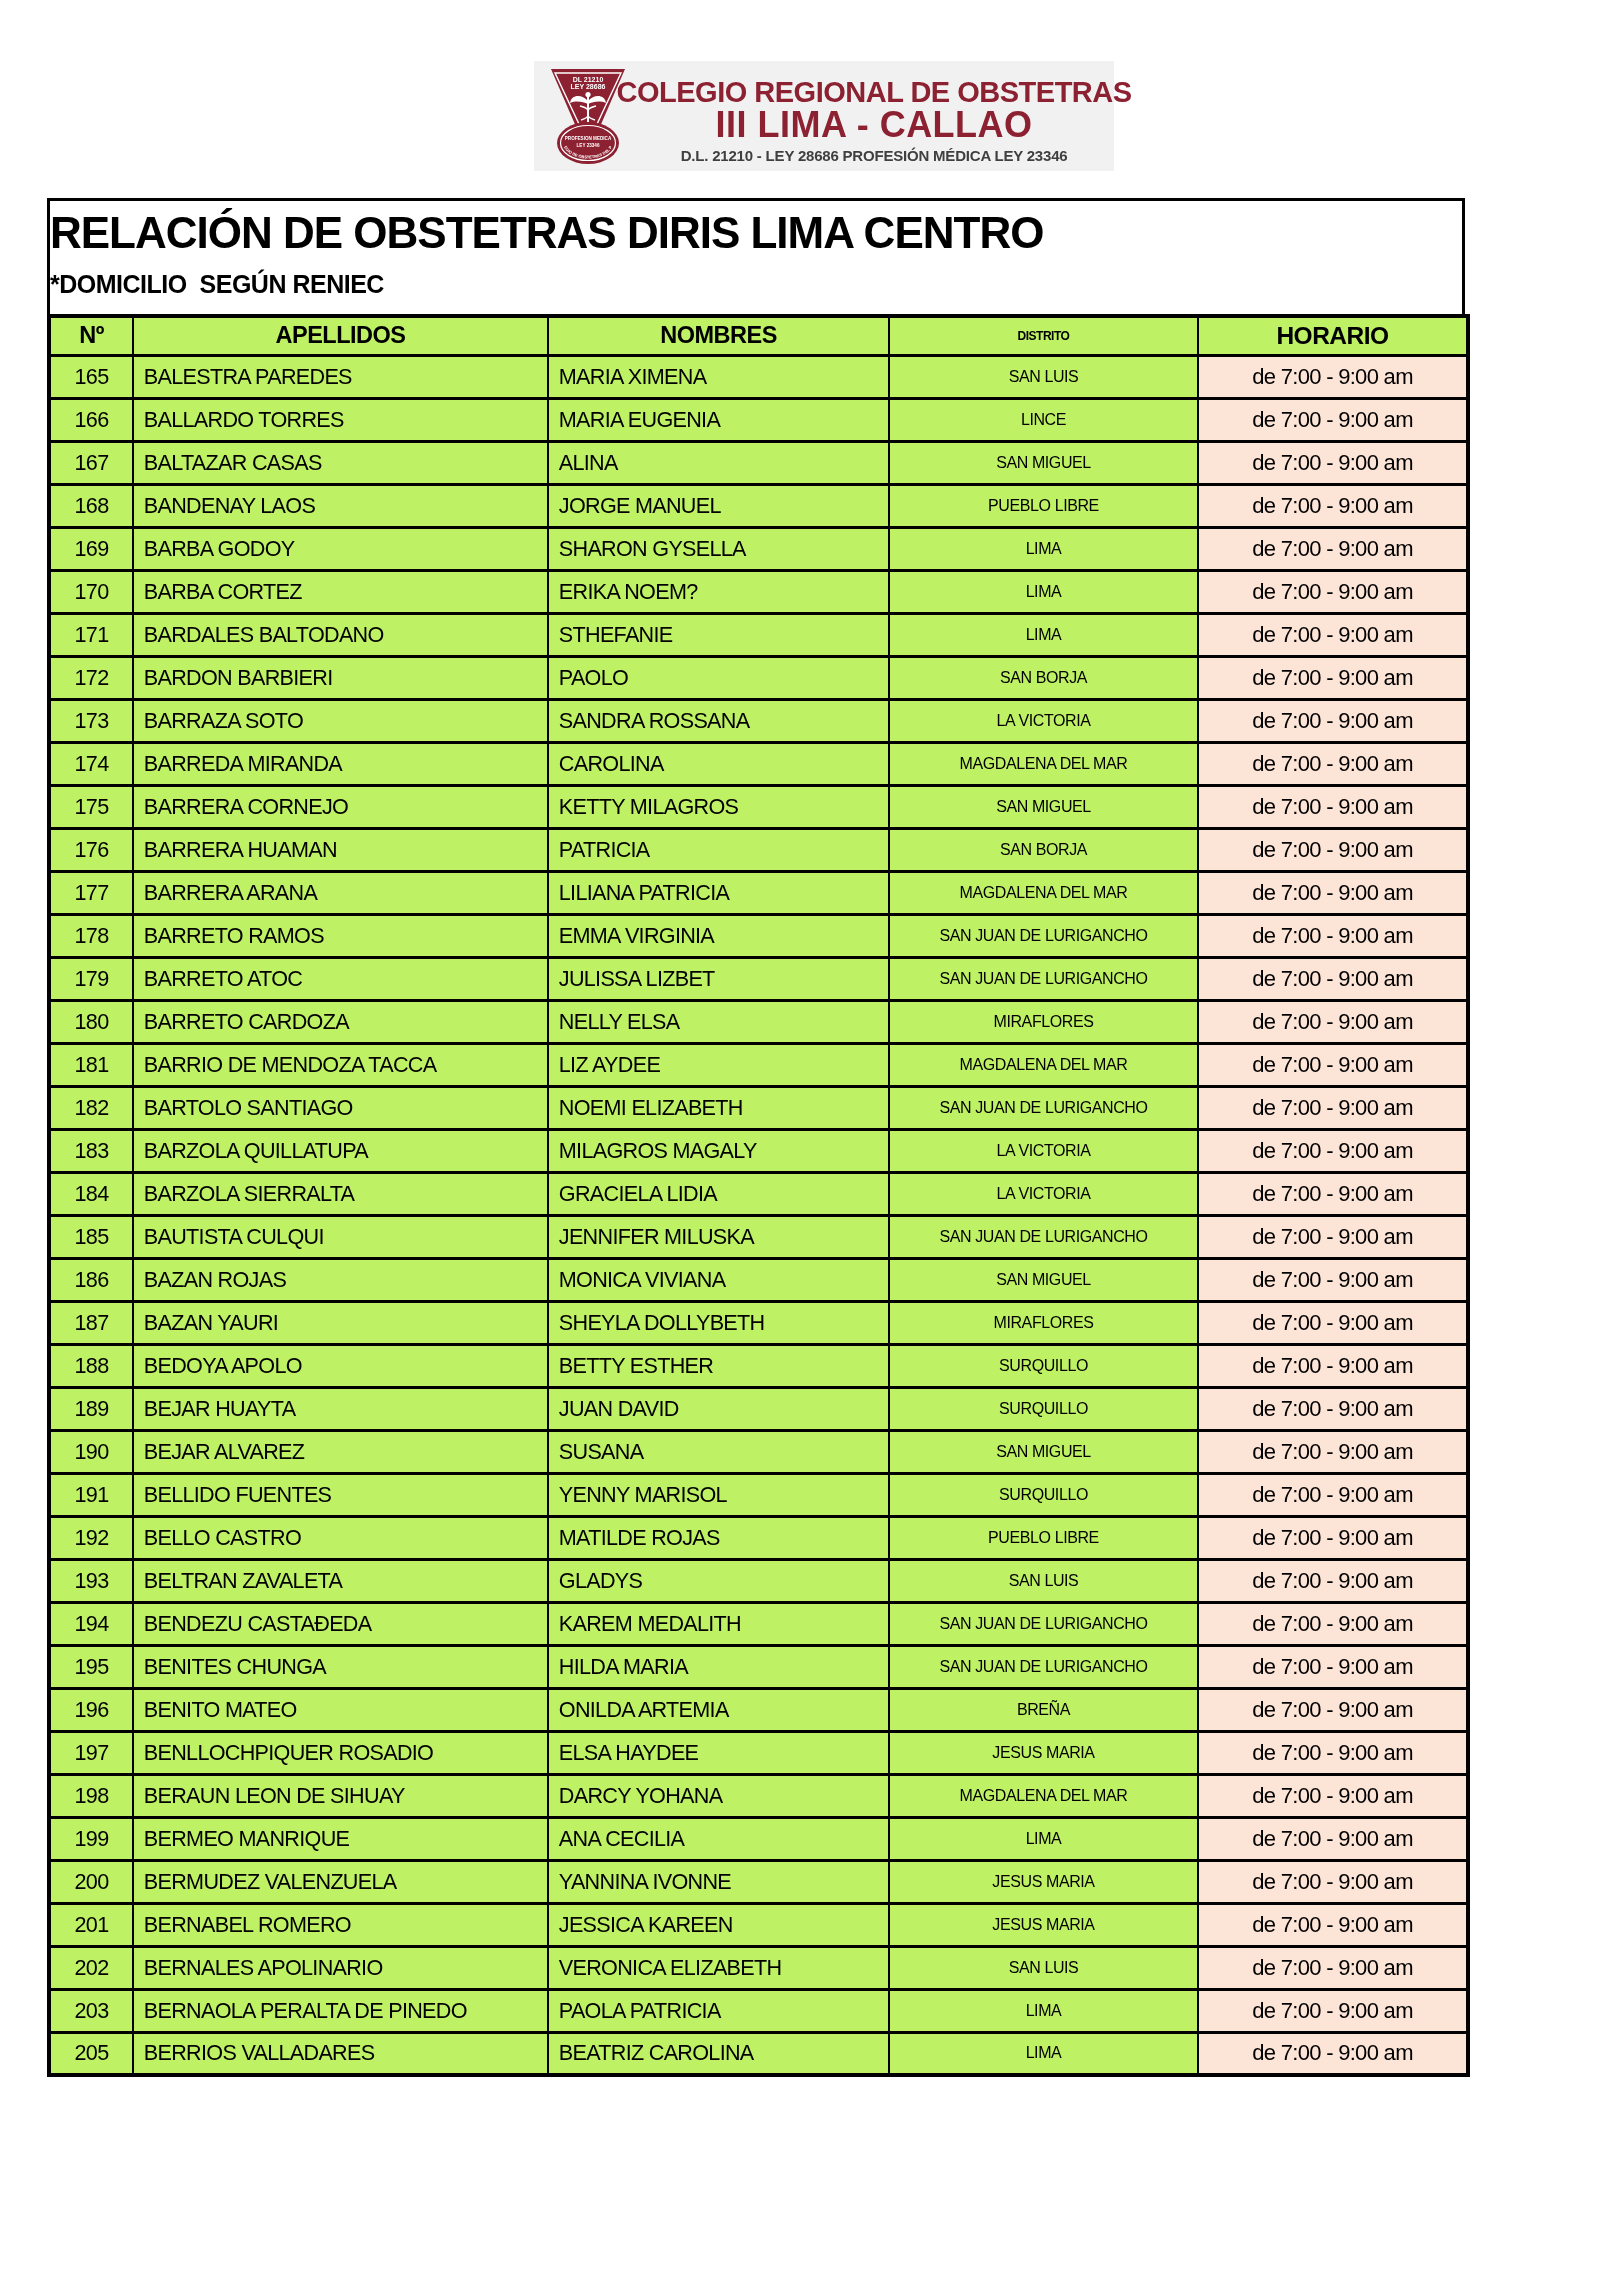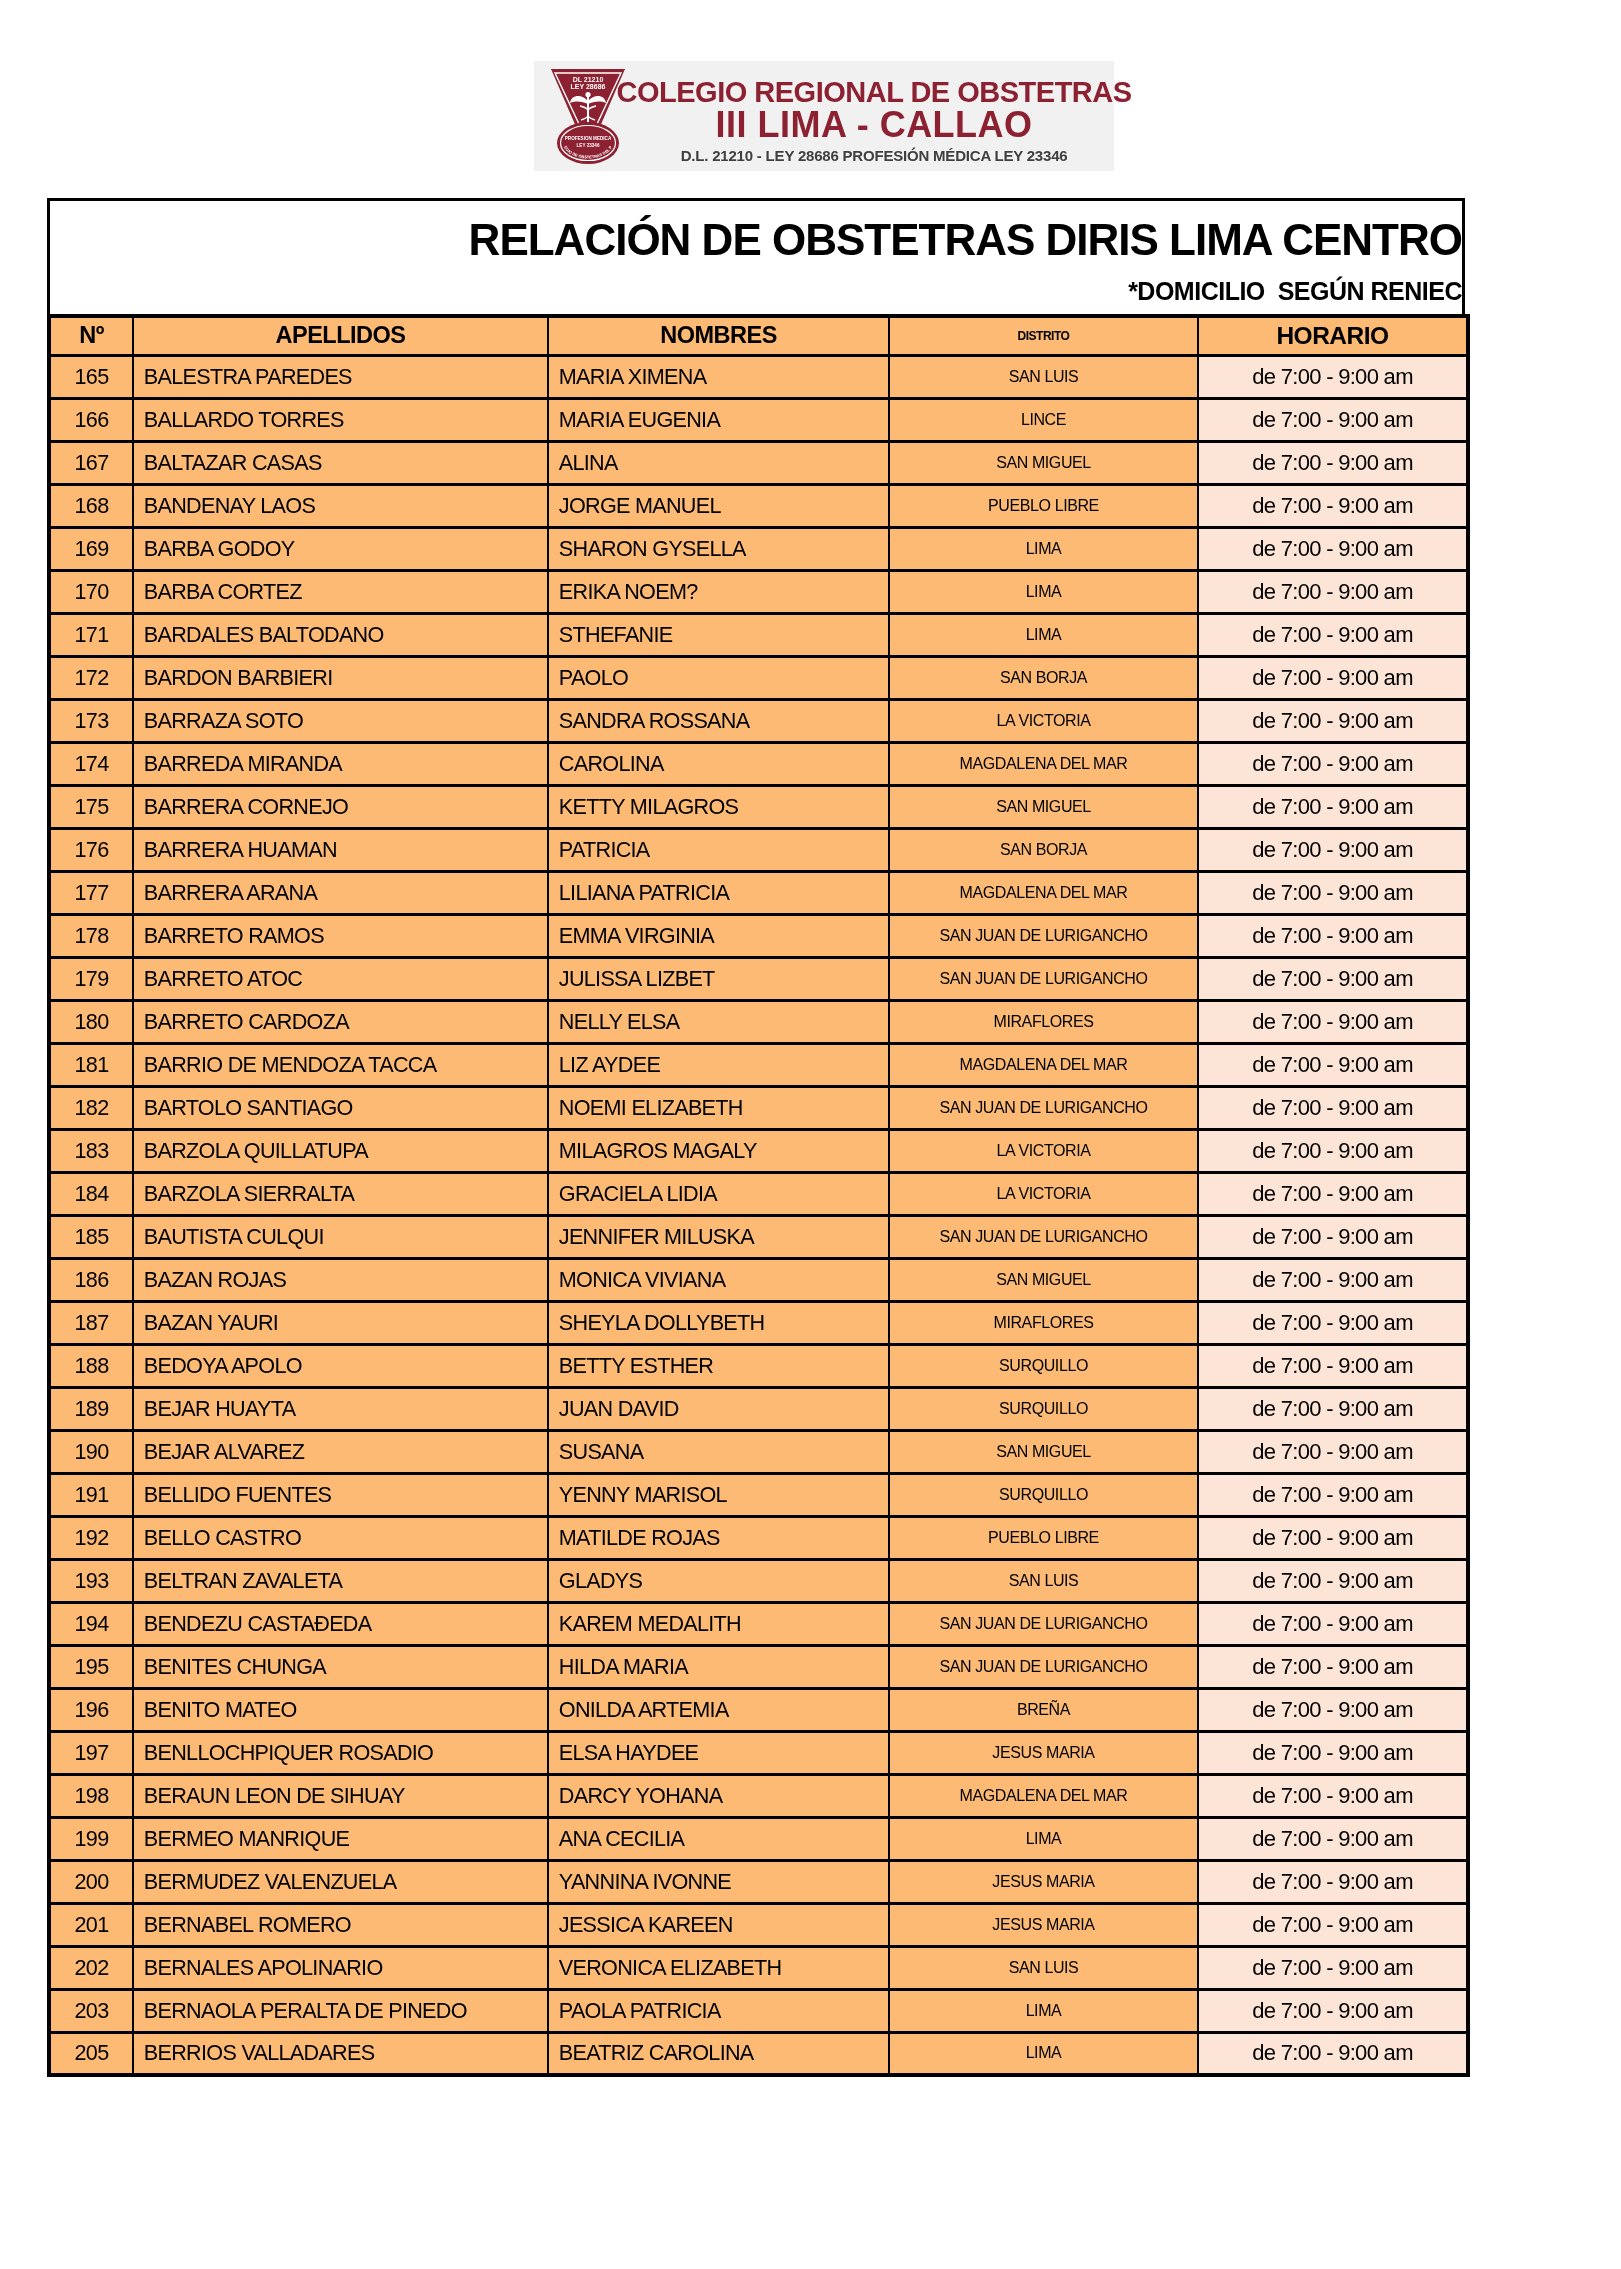--- a/index.html
+++ b/index.html
@@ -28,35 +28,35 @@
     text-align:center;
   }
   .org-line1{color:var(--brand);font-weight:bold;font-size:29px;letter-spacing:-0.5px;line-height:33px;white-space:nowrap;}
   .org-line2{color:var(--brand);font-weight:bold;font-size:36px;letter-spacing:0.5px;line-height:31px;white-space:nowrap;}
   .org-line3{color:var(--laws_color);font-weight:bold;font-size:15px;letter-spacing:-0.2px;margin-top:6.9px;white-space:nowrap;}
 
   
   .title-box{
     position:absolute;left:47px;top:198px;width:1418px;height:116px;
     border:3.9px solid var(--grid);border-bottom:none;
-    display:flex;flex-direction:column;align-items:flex-end;justify-content:flex-start;
-    padding-top:13px;background:#fff;
+    display:flex;flex-direction:column;align-items:flex-start;justify-content:flex-start;
+    padding-top:6px;background:#fff;
   }
   .title-box h1{
     margin:0;font-size:44px;font-weight:bold;letter-spacing:-1px;line-height:51px;
     white-space:nowrap;
   }
   .subtitle{
     font-size:25px;font-weight:bold;letter-spacing:-0.5px;margin-top:12px;white-space:pre;
   }
 
   
   table.roster{
     position:absolute;left:47px;top:314px;width:1418px;
-    border-collapse:collapse;table-layout:fixed;background:#fdba74;
+    border-collapse:collapse;table-layout:fixed;background:#bef264;
   }
   table.roster th,table.roster td{
     border-left:2.9px solid var(--grid);border-right:2.9px solid var(--grid);
     border-top:3.9px solid var(--grid);border-bottom:3.9px solid var(--grid);
     padding:0 9.8px;overflow:hidden;white-space:nowrap;
   }
   table.roster{border:4.9px solid var(--grid);}
   thead tr{height:39px;}
   tbody tr{height:43px;}
   th{font-weight:bold;text-align:center;font-size:23.5px;letter-spacing:-0.5px;padding:0;}

